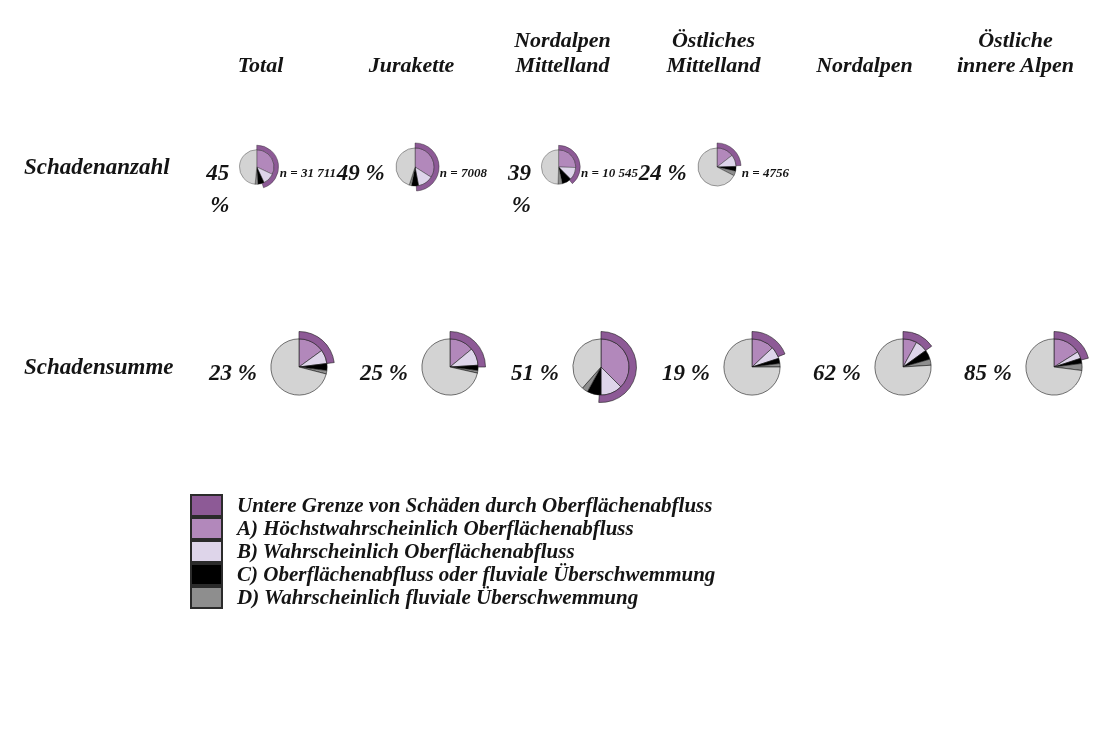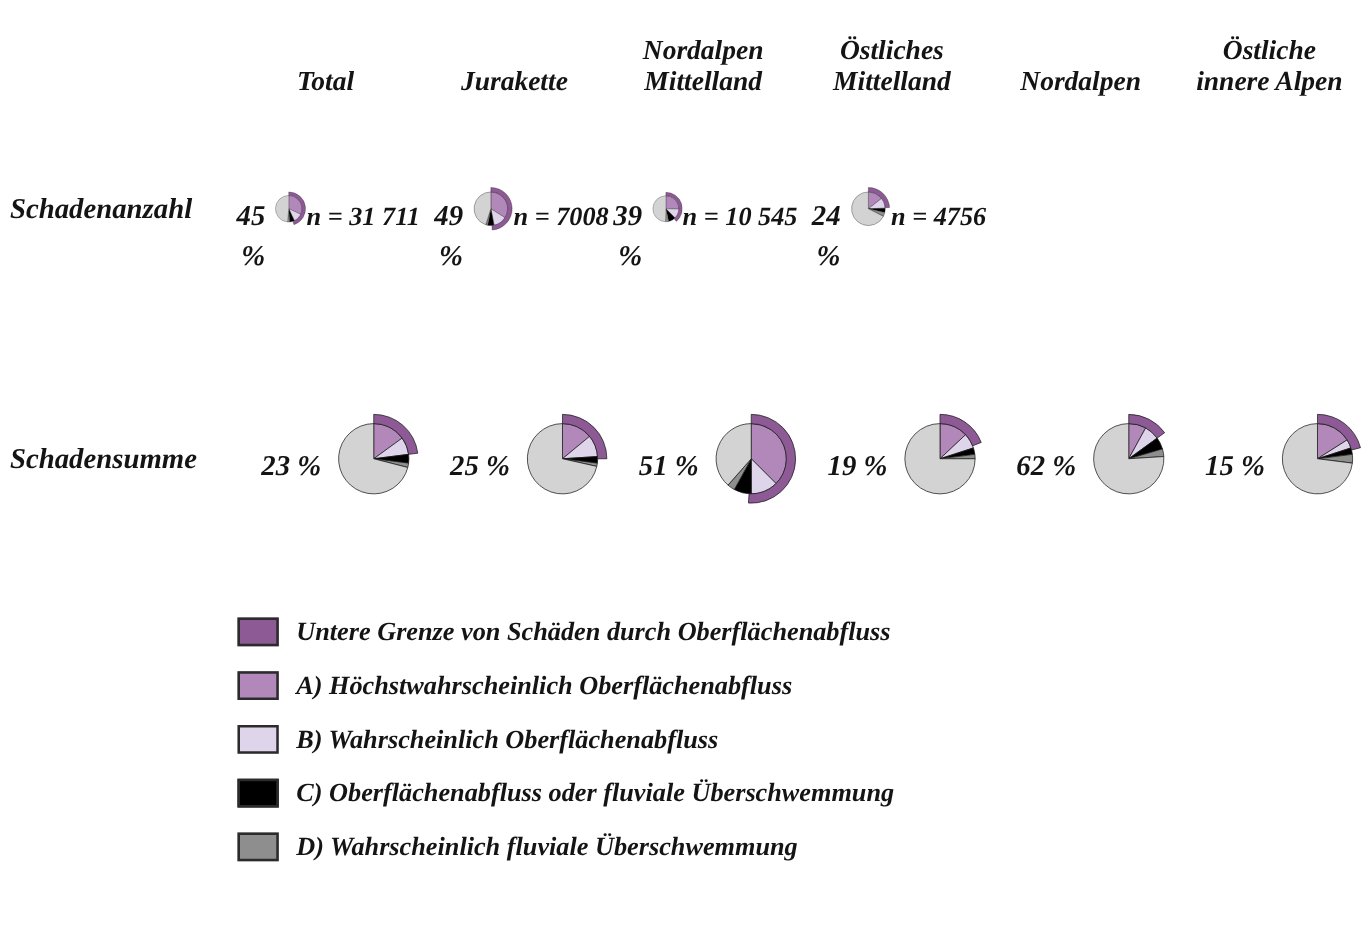--- a/index.html
+++ b/index.html
@@ -21,43 +21,43 @@
   .header-row { height: 92px; align-items: end; }
   .col-header {
     text-align: center;
     font-size: 22px;
     line-height: 1.16;
     white-space: pre-line;
     padding-bottom: 14px;
   }
   .row-label {
     font-size: 23px;
-    padding-left: 8px;
+    padding-left: 24px;
     align-self: center;
     white-space: nowrap;
   }
   .pie-cell { display: flex; align-items: center; }
   .pct {
     width: 100%;
     box-sizing: border-box;
     text-align: right;
     padding-right: 5px;
     font-size: 23px;
     height: 32px;
     line-height: 32px;
     margin-bottom: -12px;
   }
   svg.pie { display: block; }
-  .nlabel { font-size: 21px; margin-top: 12px; white-space: nowrap; }
+  .nlabel { font-size: 13px; margin-top: 12px; white-space: nowrap; }
   .row2 { margin-top: 50px; }
   .legend {
     margin: 52px 0 0 190px;
     display: flex;
     flex-direction: column;
-    gap: 20px;
+    gap: 0;
   }
   .legend-item { display: flex; align-items: center; gap: 14px; }
   .swatch {
     width: 33px; height: 23px;
     border: 2px solid #2b2b2b;
     box-sizing: border-box;
     flex: 0 0 auto;
   }
   .legend-label { font-size: 21px; line-height: 1.1; white-space: nowrap; }
 </style>
@@ -182,21 +182,21 @@
         <svg class="pie" width="150" height="150" viewBox="0 0 150 150">
           <path d="M 75 75 L 75.00 18.00 A 57 57 0 0 1 102.46 25.05 Z" fill="#b288bb" stroke="#1a1a1a" stroke-width="1.2" stroke-linejoin="round"></path>
           <path d="M 75 75 L 102.46 25.05 A 57 57 0 0 1 121.11 41.50 Z" fill="#ded5ea" stroke="#1a1a1a" stroke-width="1.2" stroke-linejoin="round"></path>
           <path d="M 75 75 L 121.11 41.50 A 57 57 0 0 1 129.74 59.10 Z" fill="#000000" stroke="#1a1a1a" stroke-width="1.2" stroke-linejoin="round"></path>
           <path d="M 75 75 L 129.74 59.10 A 57 57 0 0 1 131.89 71.42 Z" fill="#8e8e8e" stroke="#1a1a1a" stroke-width="1.2" stroke-linejoin="round"></path>
           <path d="M 75 75 L 131.89 71.42 A 57 57 0 1 1 75.00 18.00 Z" fill="#d3d3d3" stroke="#1a1a1a" stroke-width="1.2" stroke-linejoin="round"></path>
           <path d="M 75.00 3.00 A 72 72 0 0 1 133.25 32.68 L 121.11 41.50 A 57 57 0 0 0 75.00 18.00 Z" fill="#8d5a96" stroke="#1a1a1a" stroke-width="1.2" stroke-linejoin="round"></path>
         </svg>
       </div>
       <div class="pie-cell">
-        <div class="pct">15 %</div>
+        <div class="pct">85 %</div>
         <svg class="pie" width="150" height="150" viewBox="0 0 150 150">
           <path d="M 75 75 L 75.00 18.00 A 57 57 0 0 1 123.13 44.46 Z" fill="#b288bb" stroke="#1a1a1a" stroke-width="1.2" stroke-linejoin="round"></path>
           <path d="M 75 75 L 123.13 44.46 A 57 57 0 0 1 129.21 57.39 Z" fill="#ded5ea" stroke="#1a1a1a" stroke-width="1.2" stroke-linejoin="round"></path>
           <path d="M 75 75 L 129.21 57.39 A 57 57 0 0 1 131.55 67.86 Z" fill="#000000" stroke="#1a1a1a" stroke-width="1.2" stroke-linejoin="round"></path>
           <path d="M 75 75 L 131.55 67.86 A 57 57 0 0 1 131.55 82.14 Z" fill="#8e8e8e" stroke="#1a1a1a" stroke-width="1.2" stroke-linejoin="round"></path>
           <path d="M 75 75 L 131.55 82.14 A 57 57 0 1 1 75.00 18.00 Z" fill="#d3d3d3" stroke="#1a1a1a" stroke-width="1.2" stroke-linejoin="round"></path>
           <path d="M 75.00 3.00 A 72 72 0 0 1 144.74 57.09 L 130.21 60.82 A 57 57 0 0 0 75.00 18.00 Z" fill="#8d5a96" stroke="#1a1a1a" stroke-width="1.2" stroke-linejoin="round"></path>
         </svg>
       </div>
     </div>

